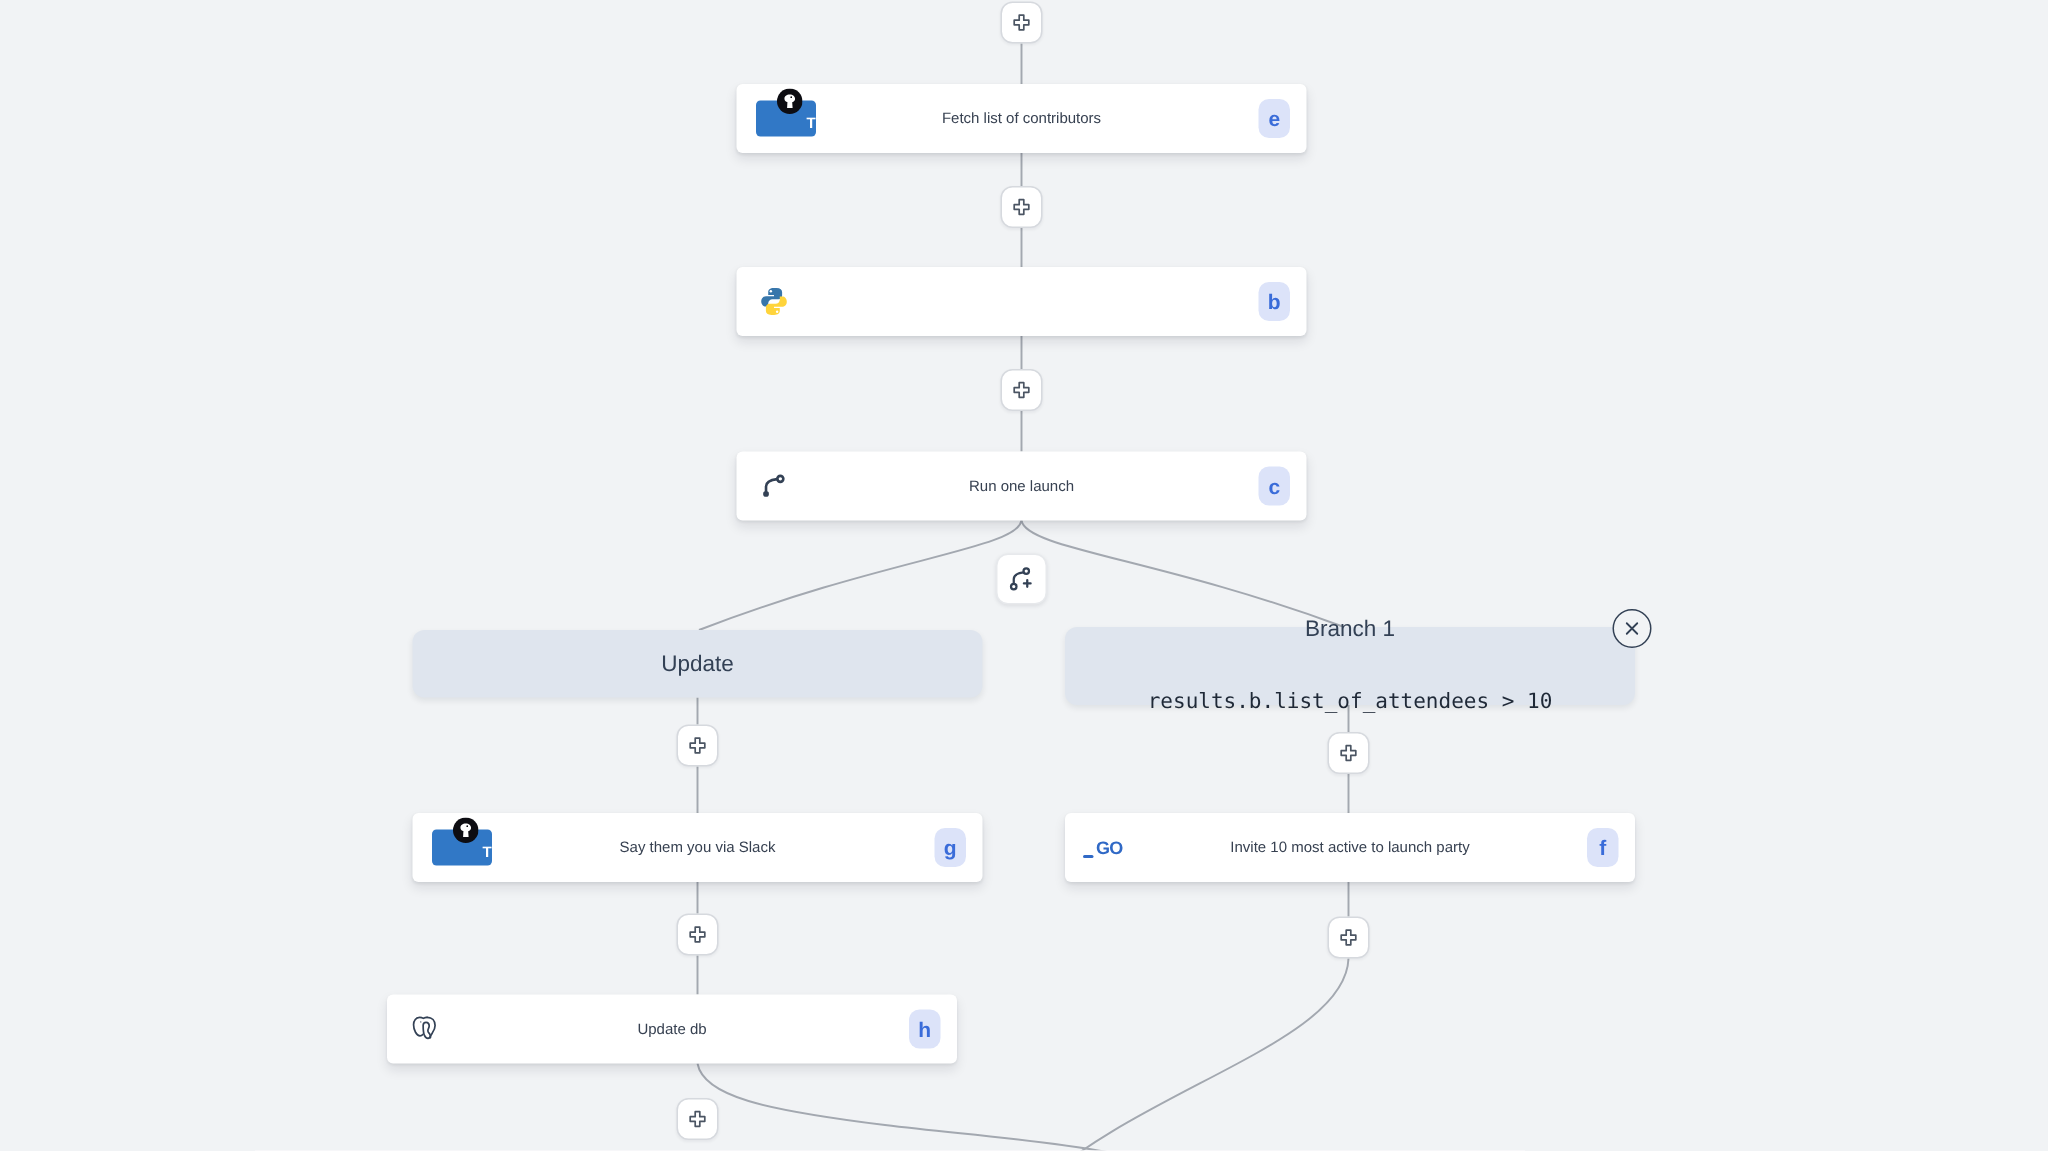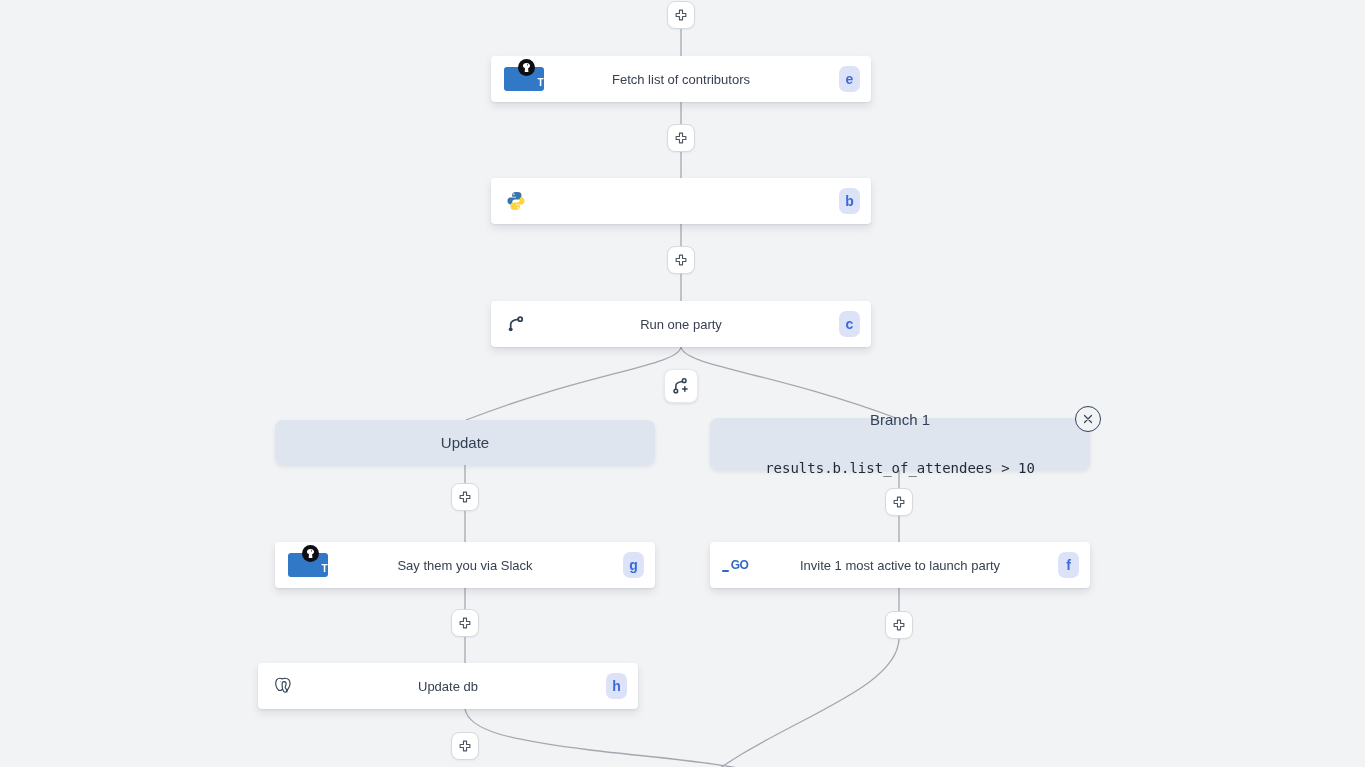--- a/index.html
+++ b/index.html
@@ -25,21 +25,21 @@
 
   
   .node{
     position:absolute;width:380px;height:46px;background:var(--card-bg);
     border-radius:4px;z-index:1;cursor:pointer;
     box-shadow:0 1px 2px rgba(16,24,40,.07), 0 4px 8px rgba(16,24,40,.10);
   }
   .node .title{
     position:absolute;left:44px;right:44px;top:0;height:100%;
     display:flex;align-items:center;justify-content:center;
-    font-size:13px;color:var(--title);white-space:nowrap;
+    font-size:10px;color:var(--title);white-space:nowrap;
   }
   .node .badge{
     position:absolute;right:11px;top:50%;transform:translateY(-50%);
     width:21px;height:26px;border-radius:7px;background:var(--badge-bg);
     color:var(--badge-text);font-size:14px;font-weight:600;
     display:flex;align-items:center;justify-content:center;
   }
   .node .nicon{
     position:absolute;left:12px;top:50%;transform:translateY(-50%);
     width:26px;height:26px;display:flex;align-items:center;justify-content:center;
@@ -207,21 +207,21 @@
   </div>
 
   <div class="node" style="left:491px;top:301px">
     <span class="nicon">
       <svg viewBox="0 0 24 24" width="22" height="22" fill="none" stroke="currentColor" stroke-width="1.9" stroke-linecap="round">
         <circle cx="6.2" cy="17.8" r="2.1" fill="currentColor" stroke="none"></circle>
         <circle cx="16.6" cy="6.8" r="2.2"></circle>
         <path d="M6.2 15.6V12.4C6.2 9.4 9.2 7.6 14.3 7"></path>
       </svg>
     </span>
-    <span class="title">Run one party</span>
+    <span class="title">Run one launch</span>
     <span class="badge">c</span>
   </div>
 
   <div class="bheader" style="left:275px;top:420px;height:45px">
     <span class="blabel">Update</span>
   </div>
 
   <div class="bheader" style="left:710px;top:418px;height:52px">
     <span class="blabel">Branch 1</span>
     <span class="bcond">results.b.list_of_attendees &gt; 10</span>
@@ -250,21 +250,21 @@
     <span class="badge">g</span>
   </div>
 
   <div class="node" style="left:710px;top:542px">
     <span class="nicon">
       <span class="go-icon">
         <span class="go-dash"></span>
         <span class="go-text">GO</span>
       </span>
     </span>
-    <span class="title">Invite 1 most active to launch party</span>
+    <span class="title">Invite 10 most active to launch party</span>
     <span class="badge">f</span>
   </div>
 
   <div class="node" style="left:258px;top:663px">
     <span class="nicon">
       <svg viewBox="0 0 24 24" width="21" height="22" fill="none" stroke="currentColor" stroke-width="1.3" stroke-linecap="round" stroke-linejoin="round">
         <path d="M13.4 3.1c3.9 0 6.1 2.6 6.1 6.3 0 2.7-1.1 4.2-2.1 5.6-.8 1.1-1.5 2.1-1.5 3.6"></path>
         <path d="M13.4 3.1c-1 0-2 .3-2.8.8-.8-.5-1.7-.8-2.8-.8C5 3.1 3.1 5.5 3.1 8.8c0 3.9 2.3 8.4 4.9 8.4.9 0 1.6-.4 2.1-1.1"></path>
         <path d="M10.4 9.3c0 3.4.2 5.9 1 7.6.6 1.4 1.5 2.2 2.6 2.2 1.1 0 1.8-.8 1.8-1.9 0-2-1.8-2-1.8-3.9 0-1.4 1-2.1 1-3.5 0-1.7-1-2.8-2.4-2.8-1.3 0-2.2 1-2.2 2.3z"></path>
         <circle cx="8.6" cy="6.6" r=".45" fill="currentColor" stroke="none"></circle>

